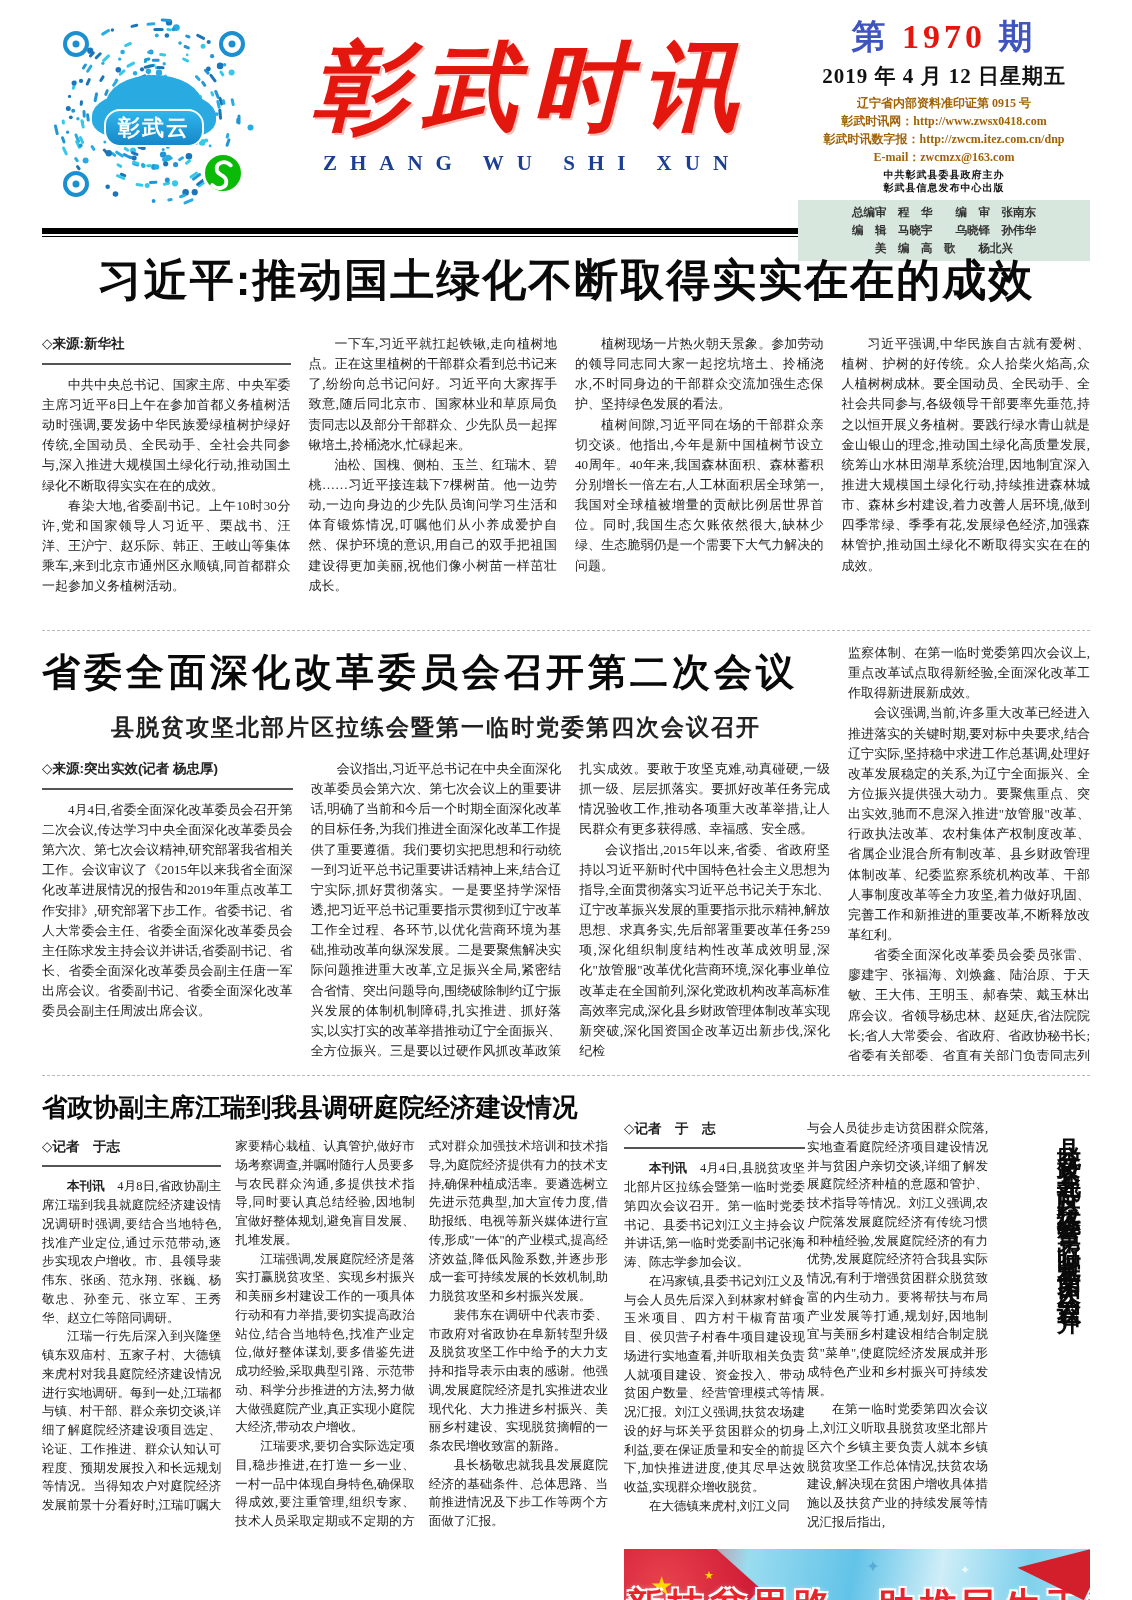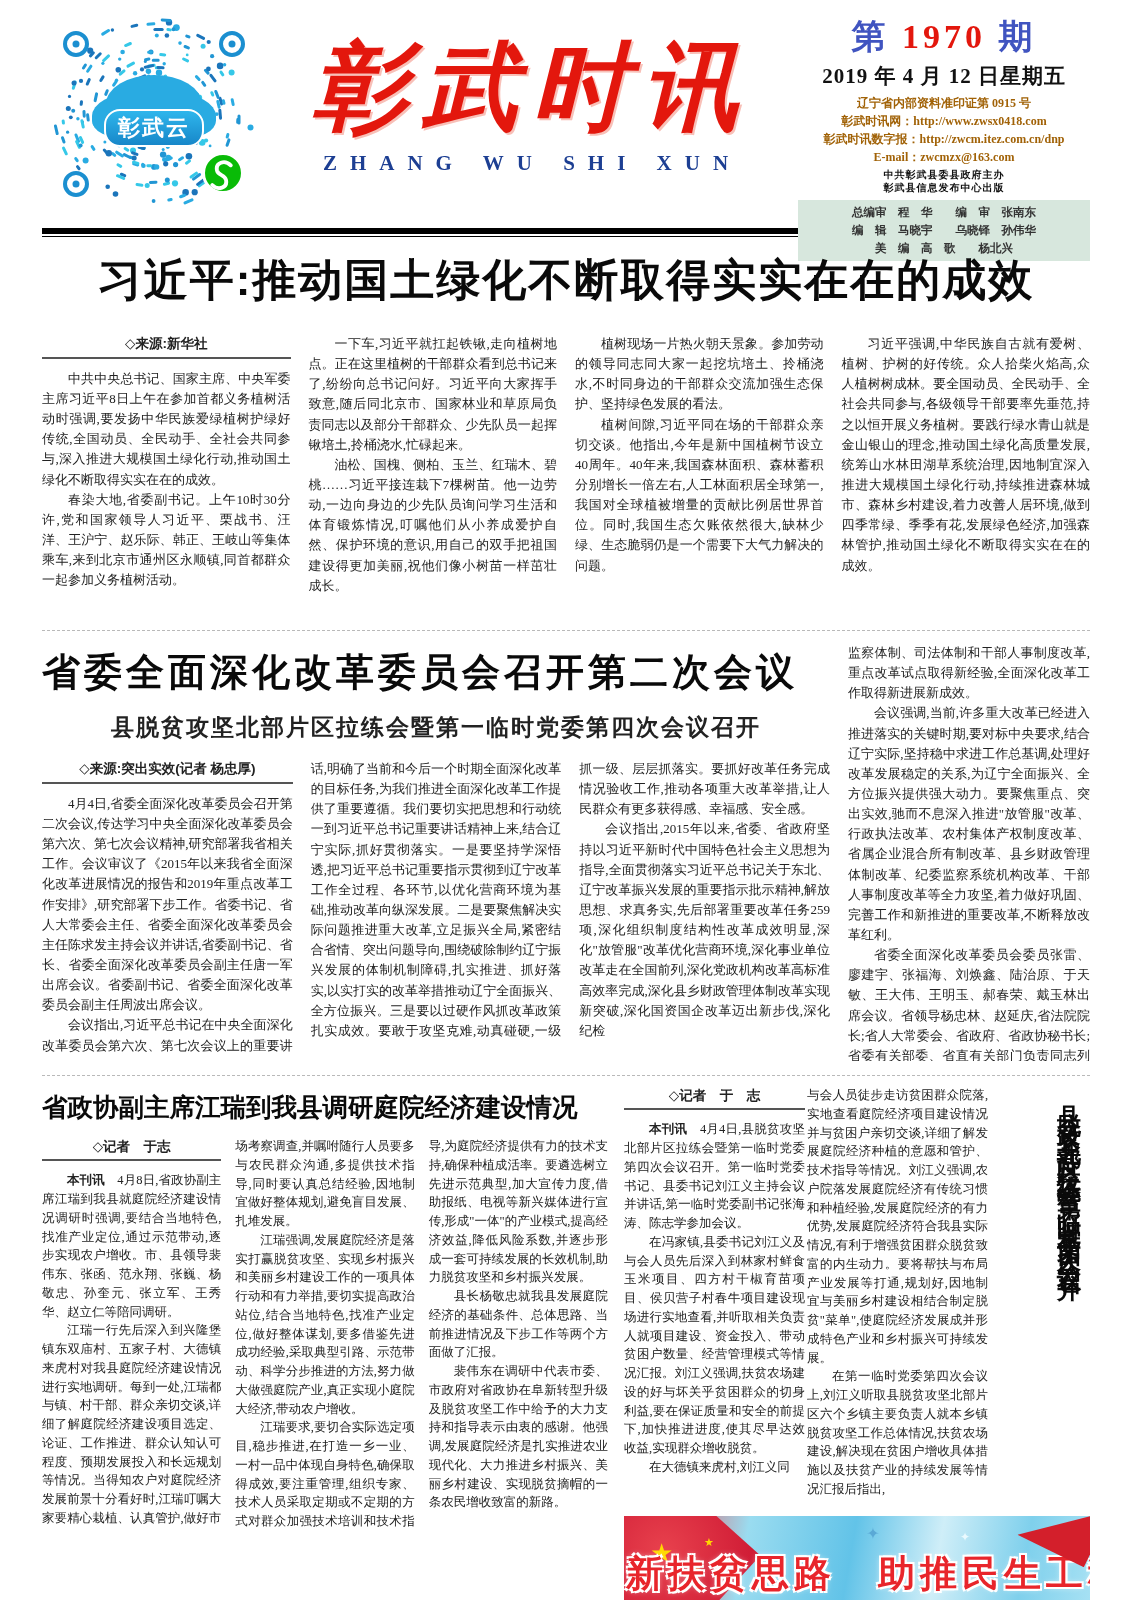--- a/index.html
+++ b/index.html
@@ -48,21 +48,21 @@
   .pub-lines { font-size:10px; font-weight:bold; color:#111; line-height:1.3; margin-top:2px; letter-spacing:1px; }
   .staff-box {
     margin-top:6px; background:#d7e7dd; padding:4px 6px; font-size:11.5px;
     font-weight:bold; color:#333; line-height:1.55; text-align:center; white-space:nowrap;
   }
   .header-rule-thick { border-top:6px solid #000; margin-top:4px; }
   .header-rule-thin { border-top:1px solid #000; margin-top:2px; }
   
   .source {
     font-family:"Liberation Sans","DejaVu Sans",sans-serif; font-weight:bold;
-    font-size:13.5px; border-bottom:2px solid #555; padding-bottom:2px; margin-bottom:10px;text-align:center;
+    font-size:13.5px; border-bottom:2px solid #555; padding-bottom:8px; margin-bottom:10px;
   }
   p.para { text-indent:2em; text-align:justify; }
   p.cont { text-indent:0; text-align:justify; }
   .divider { border-top:1px dashed #b9b9b9; margin:10px 0; }
   
   .a1-headline {
     text-align:center; font-family:"Liberation Sans","DejaVu Sans",sans-serif;
     font-weight:900; font-size:44px; letter-spacing:2px; color:#0a0a0a;
     margin:14px 0 24px 0; white-space:nowrap;
   }
@@ -85,21 +85,21 @@
   .a2-right { flex:1; font-size:13px; line-height:1.55; height:420px; overflow:hidden; padding-top:2px; }
   
   .bottom { display:flex; gap:16px; margin-top:8px; height:548px; overflow:hidden; }
   .a3 { width:566px; flex:none; }
   .a3-headline {
     font-weight:900; font-size:25.5px; letter-spacing:0px; color:#0a0a0a;
     margin:4px 0 12px 0; white-space:nowrap;
   }
   .a3-body { column-count:3; column-gap:14px; height:474px; overflow:hidden; font-size:12.5px; line-height:1.5; }
   .a4 { flex:1; display:flex; flex-wrap:wrap; align-content:flex-start; }
-  .a4-cols { display:flex; gap:2px; flex:1; }
+  .a4-cols { display:flex; gap:2px; flex:1;margin-top:33px; }
   .a4-col { flex:1; height:420px; overflow:hidden; font-size:12.5px; line-height:1.5; }
   .a4-vtitle {
     flex:none; width:92px; height:416px; margin-left:8px;
     writing-mode:vertical-rl; font-weight:900; font-size:24px; letter-spacing:7px;
     line-height:1.75; color:#0a0a0a;
   }
   
   .banner {
     width:100%; height:116px; margin-top:10px; position:relative; overflow:hidden;
     background:linear-gradient(100deg,#d31f2b 0%,#e8565e 9%,#9adcf0 26%,#62c3e8 48%,#cfeef8 66%,#7fd0ec 84%,#a9e2f4 100%);
@@ -432,40 +432,40 @@
       <h2 class="a2-headline">省委全面深化改革委员会召开第二次会议</h2>
       <div class="a2-subheadline">县脱贫攻坚北部片区拉练会暨第一临时党委第四次会议召开</div>
       <div class="a2-body">
         <p class="source">◇来源:突出实效(记者 杨忠厚)</p>
         <p class="para">4月4日,省委全面深化改革委员会召开第二次会议,传达学习中央全面深化改革委员会第六次、第七次会议精神,研究部署我省相关工作。会议审议了《2015年以来我省全面深化改革进展情况的报告和2019年重点改革工作安排》,研究部署下步工作。省委书记、省人大常委会主任、省委全面深化改革委员会主任陈求发主持会议并讲话,省委副书记、省长、省委全面深化改革委员会副主任唐一军出席会议。省委副书记、省委全面深化改革委员会副主任周波出席会议。</p>
         <p class="para">会议指出,习近平总书记在中央全面深化改革委员会第六次、第七次会议上的重要讲话,明确了当前和今后一个时期全面深化改革的目标任务,为我们推进全面深化改革工作提供了重要遵循。我们要切实把思想和行动统一到习近平总书记重要讲话精神上来,结合辽宁实际,抓好贯彻落实。一是要坚持学深悟透,把习近平总书记重要指示贯彻到辽宁改革工作全过程、各环节,以优化营商环境为基础,推动改革向纵深发展。二是要聚焦解决实际问题推进重大改革,立足振兴全局,紧密结合省情、突出问题导向,围绕破除制约辽宁振兴发展的体制机制障碍,扎实推进、抓好落实,以实打实的改革举措推动辽宁全面振兴、全方位振兴。三是要以过硬作风抓改革政策扎实成效。要敢于攻坚克难,动真碰硬,一级抓一级、层层抓落实。要抓好改革任务完成情况验收工作,推动各项重大改革举措,让人民群众有更多获得感、幸福感、安全感。</p>
         <p class="para">会议指出,2015年以来,省委、省政府坚持以习近平新时代中国特色社会主义思想为指导,全面贯彻落实习近平总书记关于东北、辽宁改革振兴发展的重要指示批示精神,解放思想、求真务实,先后部署重要改革任务259项,深化组织制度结构性改革成效明显,深化"放管服"改革优化营商环境,深化事业单位改革走在全国前列,深化党政机构改革高标准高效率完成,深化县乡财政管理体制改革实现新突破,深化国资国企改革迈出新步伐,深化纪检</p>
       </div>
     </div>
     <div class="a2-right">
-      <p class="cont">监察体制、司法体制和干部人事制度改革,重点改革试点取得新经验,全面深化改革工作取得新进展新成效。</p>
+      <p class="cont">监察体制、在第一临时党委第四次会议上,重点改革试点取得新经验,全面深化改革工作取得新进展新成效。</p>
       <p class="para">会议强调,当前,许多重大改革已经进入推进落实的关键时期,要对标中央要求,结合辽宁实际,坚持稳中求进工作总基调,处理好改革发展稳定的关系,为辽宁全面振兴、全方位振兴提供强大动力。要聚焦重点、突出实效,驰而不息深入推进"放管服"改革、行政执法改革、农村集体产权制度改革、省属企业混合所有制改革、县乡财政管理体制改革、纪委监察系统机构改革、干部人事制度改革等全力攻坚,着力做好巩固、完善工作和新推进的重要改革,不断释放改革红利。</p>
       <p class="para">省委全面深化改革委员会委员张雷、廖建宇、张福海、刘焕鑫、陆治原、于天敏、王大伟、王明玉、郝春荣、戴玉林出席会议。省领导杨忠林、赵延庆,省法院院长;省人大常委会、省政府、省政协秘书长;省委有关部委、省直有关部门负责同志列席会议。</p>
     </div>
   </section>
 
   <div class="divider"></div>
 
   <section class="bottom">
 
     <div class="a3">
       <h2 class="a3-headline">省政协副主席江瑞到我县调研庭院经济建设情况</h2>
       <div class="a3-body">
         <p class="source">◇记者　于志</p>
         <p class="para"><b class="lead">本刊讯</b><span>　4月8日,省政协副主席江瑞到我县就庭院经济建设情况调研时强调,要结合当地特色,找准产业定位,通过示范带动,逐步实现农户增收。市、县领导裴伟东、张函、范永翔、张巍、杨敬忠、孙奎元、张立军、王秀华、赵立仁等陪同调研。</span></p>
         <p class="para">江瑞一行先后深入到兴隆堡镇东双庙村、五家子村、大德镇来虎村对我县庭院经济建设情况进行实地调研。每到一处,江瑞都与镇、村干部、群众亲切交谈,详细了解庭院经济建设项目选定、论证、工作推进、群众认知认可程度、预期发展投入和长远规划等情况。当得知农户对庭院经济发展前景十分看好时,江瑞叮嘱大家要精心栽植、认真管护,做好市场考察调查,并嘱咐随行人员要多与农民群众沟通,多提供技术指导,同时要认真总结经验,因地制宜做好整体规划,避免盲目发展、扎堆发展。</p>
         <p class="para">江瑞强调,发展庭院经济是落实打赢脱贫攻坚、实现乡村振兴和美丽乡村建设工作的一项具体行动和有力举措,要切实提高政治站位,结合当地特色,找准产业定位,做好整体谋划,要多借鉴先进成功经验,采取典型引路、示范带动、科学分步推进的方法,努力做大做强庭院产业,真正实现小庭院大经济,带动农户增收。</p>
         <p class="para">江瑞要求,要切合实际选定项目,稳步推进,在打造一乡一业、一村一品中体现自身特色,确保取得成效,要注重管理,组织专家、技术人员采取定期或不定期的方式对群众加强技术培训和技术指导,为庭院经济提供有力的技术支持,确保种植成活率。要遴选树立先进示范典型,加大宣传力度,借助报纸、电视等新兴媒体进行宣传,形成"一体"的产业模式,提高经济效益,降低风险系数,并逐步形成一套可持续发展的长效机制,助力脱贫攻坚和乡村振兴发展。</p>
+        <p class="para">裴伟东在调研中代表市委、市政府对省政协在阜新转型升级及脱贫攻坚工作中给予的大力支持和指导表示由衷的感谢。他强调,发展庭院经济是扎实推进农业现代化、大力推进乡村振兴、美丽乡村建设、实现脱贫摘帽的一条农民增收致富的新路。</p>
         <p class="para">县长杨敬忠就我县发展庭院经济的基础条件、总体思路、当前推进情况及下步工作等两个方面做了汇报。</p>
-        <p class="para">裴伟东在调研中代表市委、市政府对省政协在阜新转型升级及脱贫攻坚工作中给予的大力支持和指导表示由衷的感谢。他强调,发展庭院经济是扎实推进农业现代化、大力推进乡村振兴、美丽乡村建设、实现脱贫摘帽的一条农民增收致富的新路。</p>
       </div>
     </div>
 
     <div class="a4">
       <div class="a4-cols">
         <div class="a4-col">
           <p class="source">◇记者　于　志</p>
           <p class="para"><b class="lead">本刊讯</b><span>　4月4日,县脱贫攻坚北部片区拉练会暨第一临时党委第四次会议召开。第一临时党委书记、县委书记刘江义主持会议并讲话,第一临时党委副书记张海涛、陈志学参加会议。</span></p>
           <p class="para">在冯家镇,县委书记刘江义及与会人员先后深入到林家村鲜食玉米项目、四方村干椒育苗项目、侯贝营子村春牛项目建设现场进行实地查看,并听取相关负责人就项目建设、资金投入、带动贫困户数量、经营管理模式等情况汇报。刘江义强调,扶贫农场建设的好与坏关乎贫困群众的切身利益,要在保证质量和安全的前提下,加快推进进度,使其尽早达效收益,实现群众增收脱贫。</p>
           <p class="para">在大德镇来虎村,刘江义同</p>

